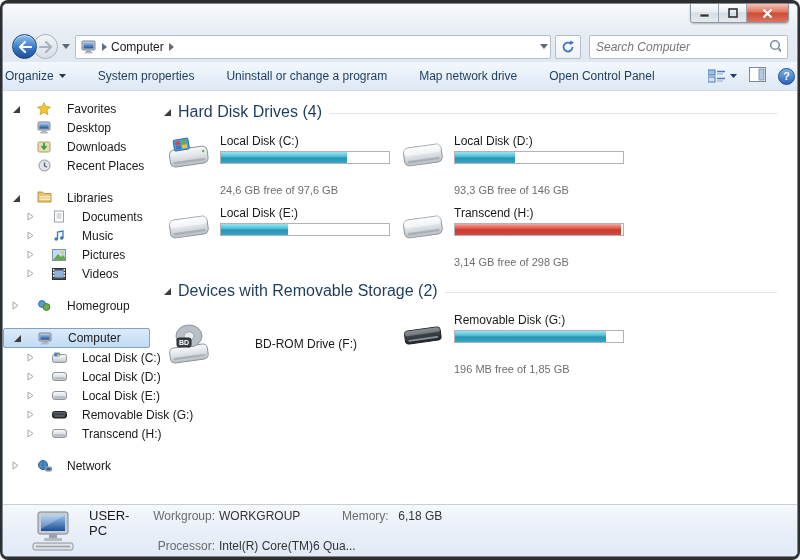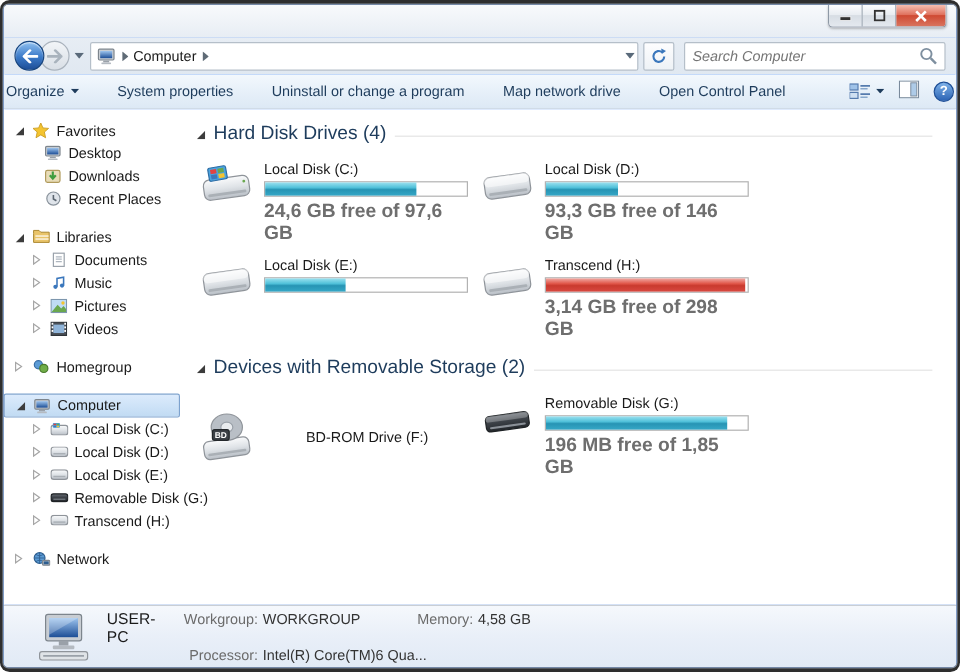--- a/index.html
+++ b/index.html
@@ -30,21 +30,21 @@
           border:1px solid #17457f; box-shadow:inset 0 1px 1px rgba(255,255,255,.6); z-index:2; }
   .fwd  { background:linear-gradient(180deg,#f2f5f8 0%,#d9dfe6 100%);
           border:1px solid #aab3bd; margin-left:-4px; }
   .nav-caret { margin:0 5px 0 4px; }
   .addressbar { flex:1; height:24px; background:#fff; border:1px solid #b5bfc9; border-radius:2px;
                 display:flex; align-items:center; padding:0 2px 0 5px; gap:4px; margin-right:4px; }
   .crumb-text { font-size:12px; color:#1a1a1a; }
   .addr-spacer { flex:1; }
   .refresh-btn { width:26px; height:24px; border:1px solid #b5bfc9; border-radius:2px; margin-right:8px;
                  background:linear-gradient(180deg,#fdfdfe,#eef2f6); display:flex; align-items:center; justify-content:center; }
-  .searchbox { width:218px; height:24px; background:#fff; border:1px solid #b5bfc9; border-radius:2px;
+  .searchbox { width:199px; height:24px; background:#fff; border:1px solid #b5bfc9; border-radius:2px;
                display:flex; align-items:center; padding:0 6px;gap:16px; }
   .searchbox input { flex:1; border:none; outline:none; font-size:12px; font-style:italic;
                      color:#6b7885; font-family:"Liberation Sans",sans-serif; background:transparent; }
 
   
   .toolbar { height:29px; flex:none; display:flex; align-items:center; padding:0 2px;
              background:linear-gradient(180deg,#f3f8fd 0%,#e7f0f9 50%,#dde9f5 100%);
              border-bottom:1px solid #d0dbe7; font-size:12px; color:#1e3c5c; }
   .tb-item { display:flex; align-items:center; gap:5px; margin-right:32px; cursor:default; white-space:nowrap; }
   .tb-right { margin-left:auto; display:flex; align-items:center; gap:12px; }
@@ -52,58 +52,58 @@
   .help-circle { width:17px; height:17px; border-radius:50%;
                  background:linear-gradient(180deg,#7db1e8,#2b63b4); border:1px solid #1d4e96;
                  color:#fff; font-size:11px; font-weight:bold; display:flex; align-items:center; justify-content:center; }
 
   
   .content { flex:1; display:flex; background:#fff; overflow:hidden; }
 
   
   .sidebar { width:150px; flex:none; padding:8px 0 0 0; font-size:12px; color:#1a1a1a; }
   .tree-group { margin-bottom:13px; }
-  .tree-row { height:19px; display:flex; align-items:center; gap:5px; padding-left:9px; cursor:default; white-space:nowrap; }
+  .tree-row { height:19px; display:flex; align-items:center; gap:15px; padding-left:9px; cursor:default; white-space:nowrap; }
   .tree-row .expander { width:9px; flex:none; display:flex; align-items:center; }
   .tree-row.child { padding-left:24px; }
   .tree-row.child.noexp { padding-left:33px; }
   .tree-icon { width:16px; height:15px; flex:none; display:flex; align-items:center; justify-content:center; }
   .tree-row.selected { background:linear-gradient(180deg,#dcebfc,#c1dbf3); border:1px solid #7da2ce;
                        border-radius:2px; margin-right:3px; height:20px; }
 
   
   .main { flex:1; padding:8px 20px 0 10px; }
   .sec-header { display:flex; align-items:center; gap:7px; margin:4px 0 12px 0; }
   .sec-title { font-size:16px; color:#1e3c5c; white-space:nowrap; }
   .sec-rule { flex:1; height:1px; background:#e4e4e4; margin-top:3px; }
   .drive-grid { display:grid; grid-template-columns:234px 234px; row-gap:9px; margin-bottom:14px; margin-left:2px; }
   .drive { display:flex; gap:7px; align-items:flex-start; }
   .drive-icon { width:48px; height:44px; flex:none; display:flex; align-items:center; justify-content:center; }
   .drive-info { width:172px; padding-top:1px; }
   .drive-name { font-size:12px; color:#1a1a1a; margin-bottom:3px; }
   .cap-bar { width:170px; height:13px; border:1px solid #b2b2b2; background:#fff; }
   .cap-fill { height:100%; background:linear-gradient(180deg,#9be1ef 0%,#4fc0d9 40%,#2794b4 55%,#35a7c6 100%); }
   .cap-fill.red { background:linear-gradient(180deg,#f0a8a2 0%,#e05548 40%,#c93a2e 55%,#d84840 100%); }
-  .drive-caption { font-size:16px; color:#6e6e6e; margin-top:4px;font-weight:bold; }
+  .drive-caption { font-size:11px; color:#6e6e6e; margin-top:20px; }
   .drive.center { align-items:center; }
   .drive.center .drive-info { padding-top:0;text-align:center; }
   .drive.center .drive-name { margin:0; }
 
   
   .statusbar { height:52px; flex:none; border-top:1px solid #c9ced4;
                background:linear-gradient(180deg,#f5f8fc 0%,#e9eff8 50%,#e1eaf5 100%);
                display:flex; align-items:center; padding-left:28px; gap:12px; }
   .status-icon { width:44px; height:42px; flex:none; }
   .status-text { font-size:12px; color:#333; }
   .status-row { display:flex; align-items:baseline; margin:1px 2px; }
   .pc-name { font-size:13px; color:#1a1a1a; width:56px; }
   .pair .lbl { color:#6b6b6b; display:inline-block; min-width:70px; text-align:right; margin-right:4px; }
   .pair .val { color:#333; }
   .pair.mem { margin-left:36px; }
-  .pair.mem .lbl { min-width:58px; }
+  .pair.mem .lbl { min-width:58px;text-align:center; }
   .spacer { display:inline-block; width:56px; }
 </style>
 </head>
 <body>
 
 <svg width="0" height="0" style="position:absolute">
   <defs>
     <linearGradient id="hddg" x1="0" y1="0" x2="0" y2="1">
       <stop offset="0" stop-color="#fafbfc"></stop>
         <stop offset="0.5" stop-color="#dfe3e7"></stop>
@@ -656,21 +656,21 @@
       <rect x="2" y="33" width="40" height="7" rx="2" fill="#dfe3e7" stroke="#8f949a"></rect>
       <line x1="5" y1="36.5" x2="39" y2="36.5" stroke="#9aa1a9" stroke-width="1.4"></line>
     </svg>
     <div class="status-text">
       <div class="status-row">
         <span class="pc-name">USER-PC</span>
         <span class="pair">
           <span class="lbl">Workgroup:</span><span class="val">WORKGROUP</span>
         </span>
         <span class="pair mem">
-          <span class="lbl">Memory:</span><span class="val">4,58 GB</span>
+          <span class="lbl">Memory:</span><span class="val">6,18 GB</span>
         </span>
       </div>
       <div class="status-row">
         <span class="spacer"></span>
         <span class="pair">
           <span class="lbl">Processor:</span><span class="val">Intel(R) Core(TM)6 Qua...</span>
         </span>
       </div>
     </div>
   </div>

